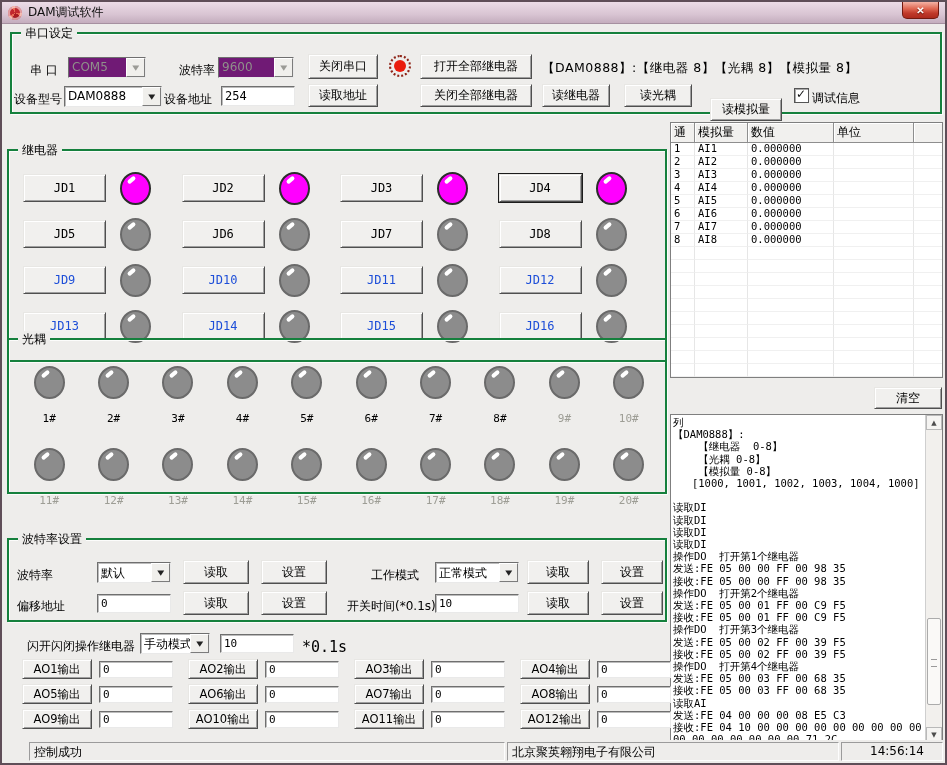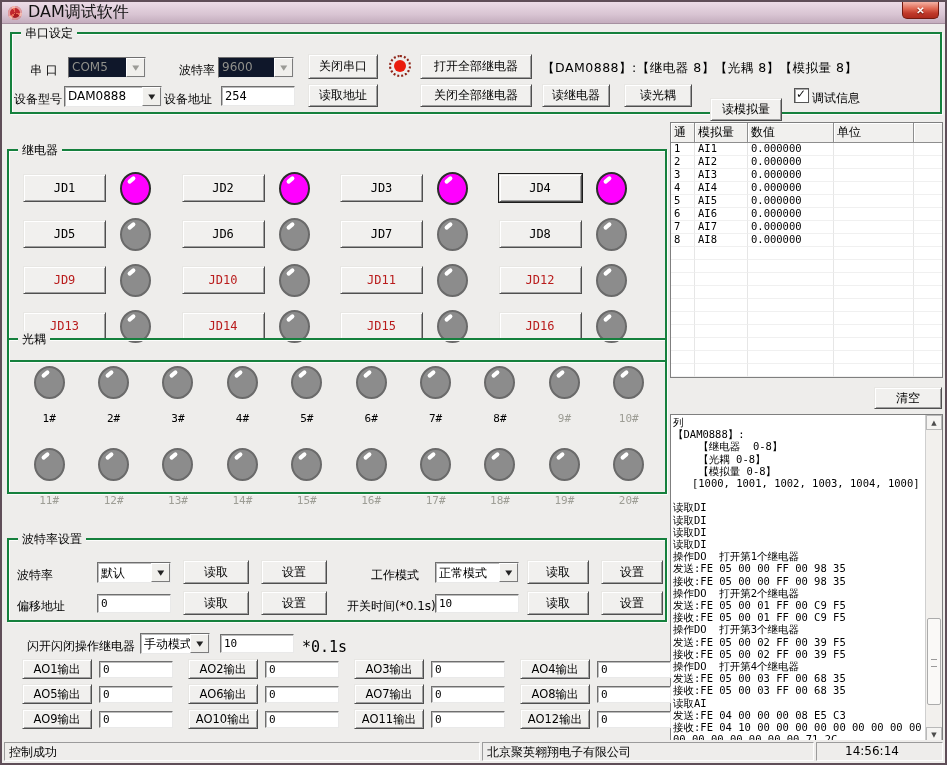--- a/index.html
+++ b/index.html
@@ -6,48 +6,48 @@
   .window{position:relative;width:947px;height:765px;box-sizing:border-box;
     background:#eeedeb;border:2px solid #5f4e58;overflow:hidden;
     font-family:"DejaVu Sans","Liberation Sans",sans-serif;font-size:12px;color:#000;}
   
   .titlebar{position:absolute;top:0;left:0;right:0;height:22px;
     background:linear-gradient(#ecdce7,#d8c4d2 60%,#c4adbd);
     border-bottom:1px solid #a690a0;display:flex;align-items:center;gap:6px;padding-left:6px;box-sizing:border-box;}
   .app-icon{width:14px;height:14px;border-radius:50%;
     background:conic-gradient(#c1272d 0 90deg,#e86a54 90deg 120deg,#a81c22 120deg 210deg,#e86a54 210deg 240deg,#c1272d 240deg 330deg,#e86a54 330deg);
     box-shadow:inset 0 0 0 2px rgba(255,255,255,.55);}
-  .title-text{font-size:16px;color:#111;}
+  .title-text{font-size:12px;color:#111;}
   .close-btn{position:absolute;top:0;right:6px;width:37px;height:17px;
     background:linear-gradient(#f4b2a5,#e06a55 40%,#c0392a 70%,#ad2a1d);
     border:1px solid #72190f;border-top:none;border-radius:0 0 5px 5px;cursor:pointer;}
   .close-btn::before{content:"✕";display:block;text-align:center;line-height:15px;
     color:#fff;font-size:10px;font-weight:bold;text-shadow:0 1px 1px #5d0f05;}
   
   .group{position:absolute;border:2px solid #15803d;box-shadow:inset 1px 1px 0 #fcfcfb,1px 1px 0 #fcfcfb;box-sizing:border-box;}
   .glabel{position:absolute;top:-9px;left:9px;background:#eeedeb;padding:0 4px;white-space:nowrap;}
   .lbl{position:absolute;white-space:nowrap;}
   .abs{position:absolute;box-sizing:border-box;}
   
   .btn{display:inline-flex;align-items:center;justify-content:center;box-sizing:border-box;
     background:#f1f0ee;border:1px solid #4f4f4f;border-top-color:#e8e7e4;border-left-color:#e8e7e4;
     box-shadow:inset 1px 1px 0 #ffffff,inset -1px -1px 0 #9f9f9f;
     font-family:inherit;font-size:12px;color:#000;padding:0;cursor:pointer;white-space:nowrap;}
   .btn.default{outline:1px solid #1c1c1c;}
-  .btn.disabled{color:#b91c1c;cursor:default;}
+  .btn.disabled{color:#1d4ed8;cursor:default;}
   .tb{box-sizing:border-box;background:#fff;border:1px solid;border-color:#6f6f6f #e9e9e9 #e9e9e9 #6f6f6f;
     box-shadow:inset 1px 1px 0 #bcbcbc;font-family:"DejaVu Sans Mono","Liberation Mono",monospace;
     font-size:11px;padding:1px 3px;color:#000;outline:none;}
   .combo{display:flex;box-sizing:border-box;border:1px solid;border-color:#6f6f6f #e9e9e9 #e9e9e9 #6f6f6f;
     box-shadow:inset 1px 1px 0 #bcbcbc;background:#fff;height:21px;}
   .combo .cfield{flex:1;padding:2px 3px;font-size:12px;white-space:nowrap;overflow:hidden;}
   .combo .carrow{width:17px;background:#f0efec;border:1px solid #7c7c7c;border-top-color:#fff;border-left-color:#fff;
     display:flex;align-items:center;justify-content:center;}
   .combo .carrow::before{content:"▼";font-size:7px;color:#222;transform:scaleX(1.3);}
-  .combo.disabled .cfield{background:#0f172a;color:#8f8f8a;}
+  .combo.disabled .cfield{background:#701a75;color:#8f8f8a;}
   .combo.disabled .carrow::before{color:#9b9b96;}
   .cb{position:absolute;width:13px;height:13px;background:#fff;border:1px solid #555;
     box-shadow:inset 1px 1px 0 #a9a9a9;cursor:pointer;}
   .cb.checked::before{content:"✓";position:absolute;left:1px;top:-2px;font-size:12px;font-weight:bold;color:#111;}
   
   .led{width:27px;height:29px;border-radius:50%;background:#8c8c8c;border:2px solid #6a6a6a;position:relative;flex:none;}
   .led::after{content:"";position:absolute;left:5px;top:4px;width:9px;height:4px;border-radius:3px;background:#fff;transform:rotate(-40deg);}
   .led.on{background:#ff00ff;border-color:#2c2c2c;}
   .red-ind{position:absolute;width:12px;height:12px;border-radius:50%;background:#ea1c0d;}
   .red-ind::before{content:"";position:absolute;inset:-5px;border:2px dotted #8e2317;border-radius:50%;}
@@ -88,21 +88,21 @@
   
   .ao-grid{position:absolute;left:20px;top:657px;display:grid;grid-template-columns:repeat(4,166px);row-gap:5px;}
   .ao-cell{display:flex;align-items:center;gap:7px;height:20px;}
   .ao-btn{width:70px;height:20px;font-size:11.5px;}
   .ao-in{width:74px;height:17px;}
   
   .statusbar{position:absolute;left:2px;right:2px;bottom:2px;height:21px;background:#eeedeb;
     display:flex;gap:2px;padding-top:2px;box-sizing:border-box;}
   .spanel{box-sizing:border-box;border:1px solid;border-color:#9b9b9b #fdfdfd #fdfdfd #9b9b9b;
     padding:1px 4px;font-size:12px;white-space:nowrap;overflow:hidden;}
-  .sp-left{width:476px;} .sp-mid{width:332px;} .sp-right{flex:1;padding-left:28px;}
+  .sp-left{width:476px;margin-left:25px;} .sp-mid{width:332px;} .sp-right{flex:1;padding-left:28px;}
   .info-text{font-size:12.5px;letter-spacing:.5px;}
 </style>
 </head>
 <body>
 
 <div class="window">
 
   <div class="titlebar">
     <span class="app-icon"></span>
     <span class="title-text">DAM调试软件</span>

